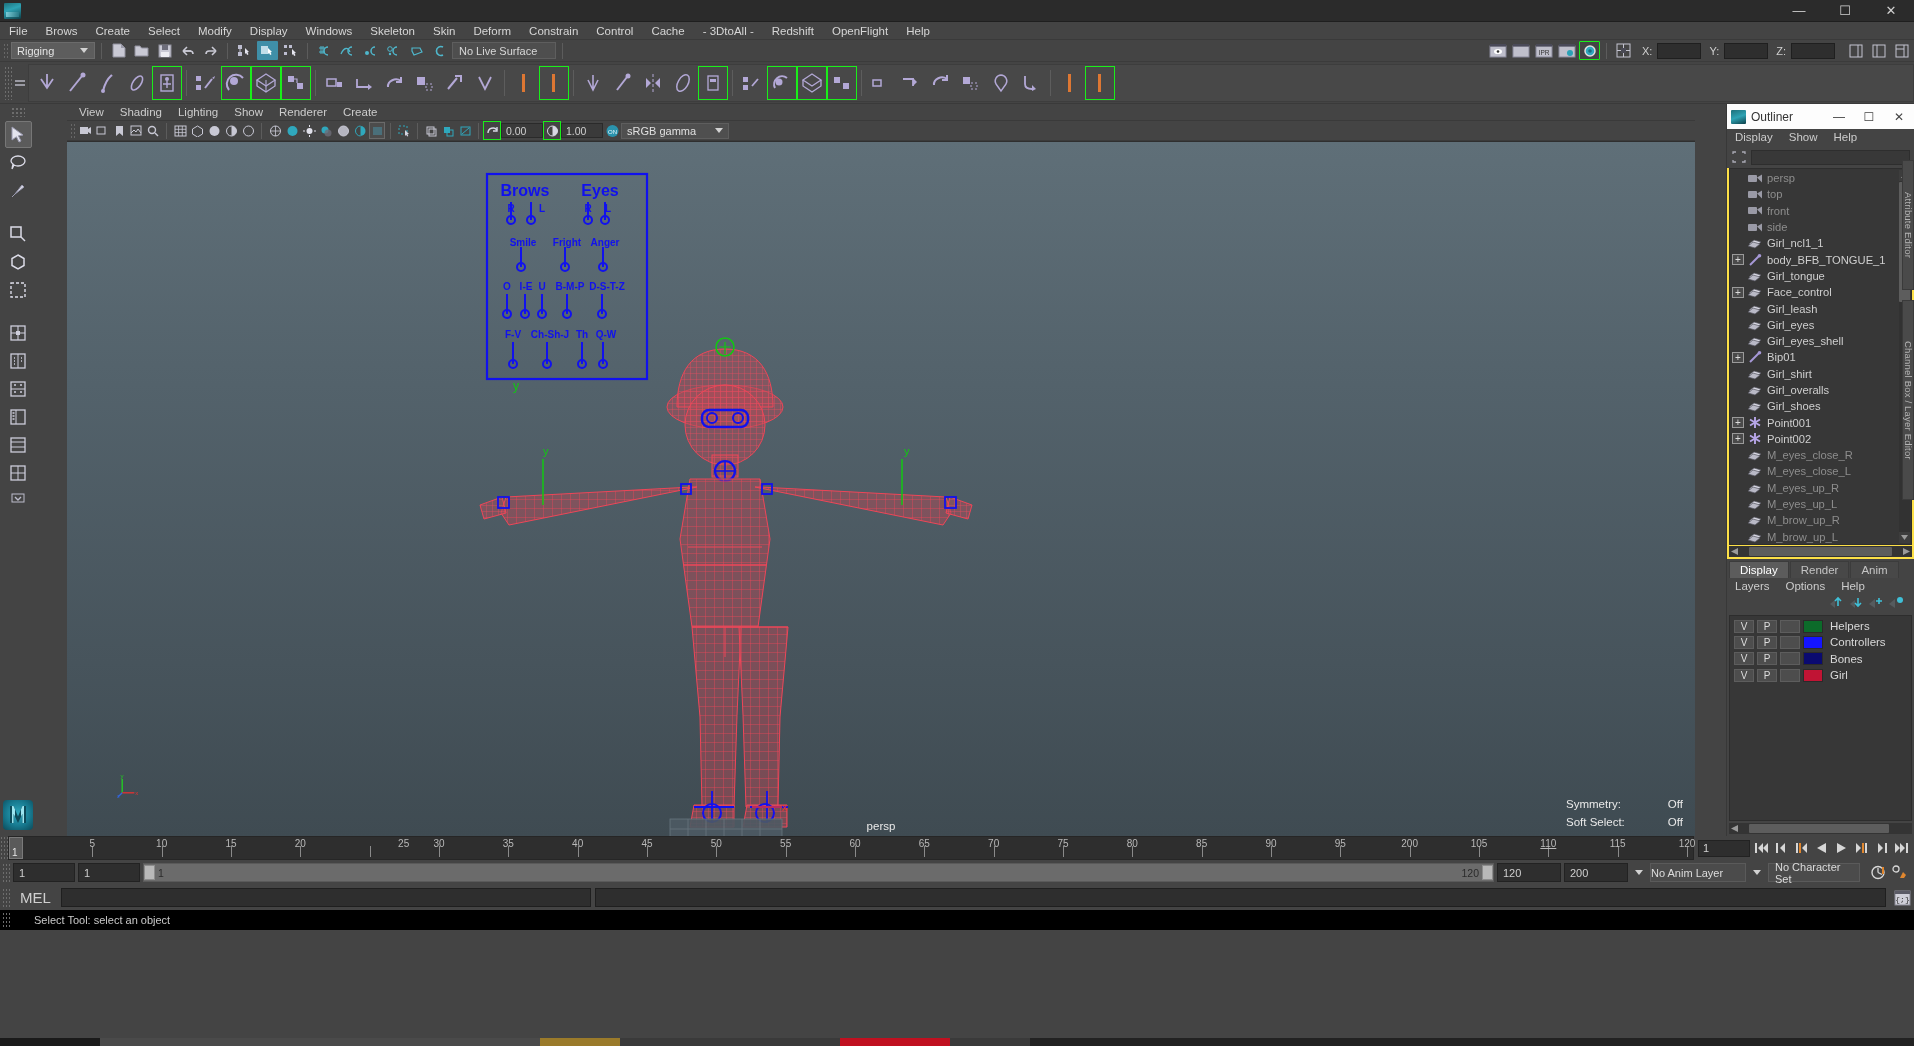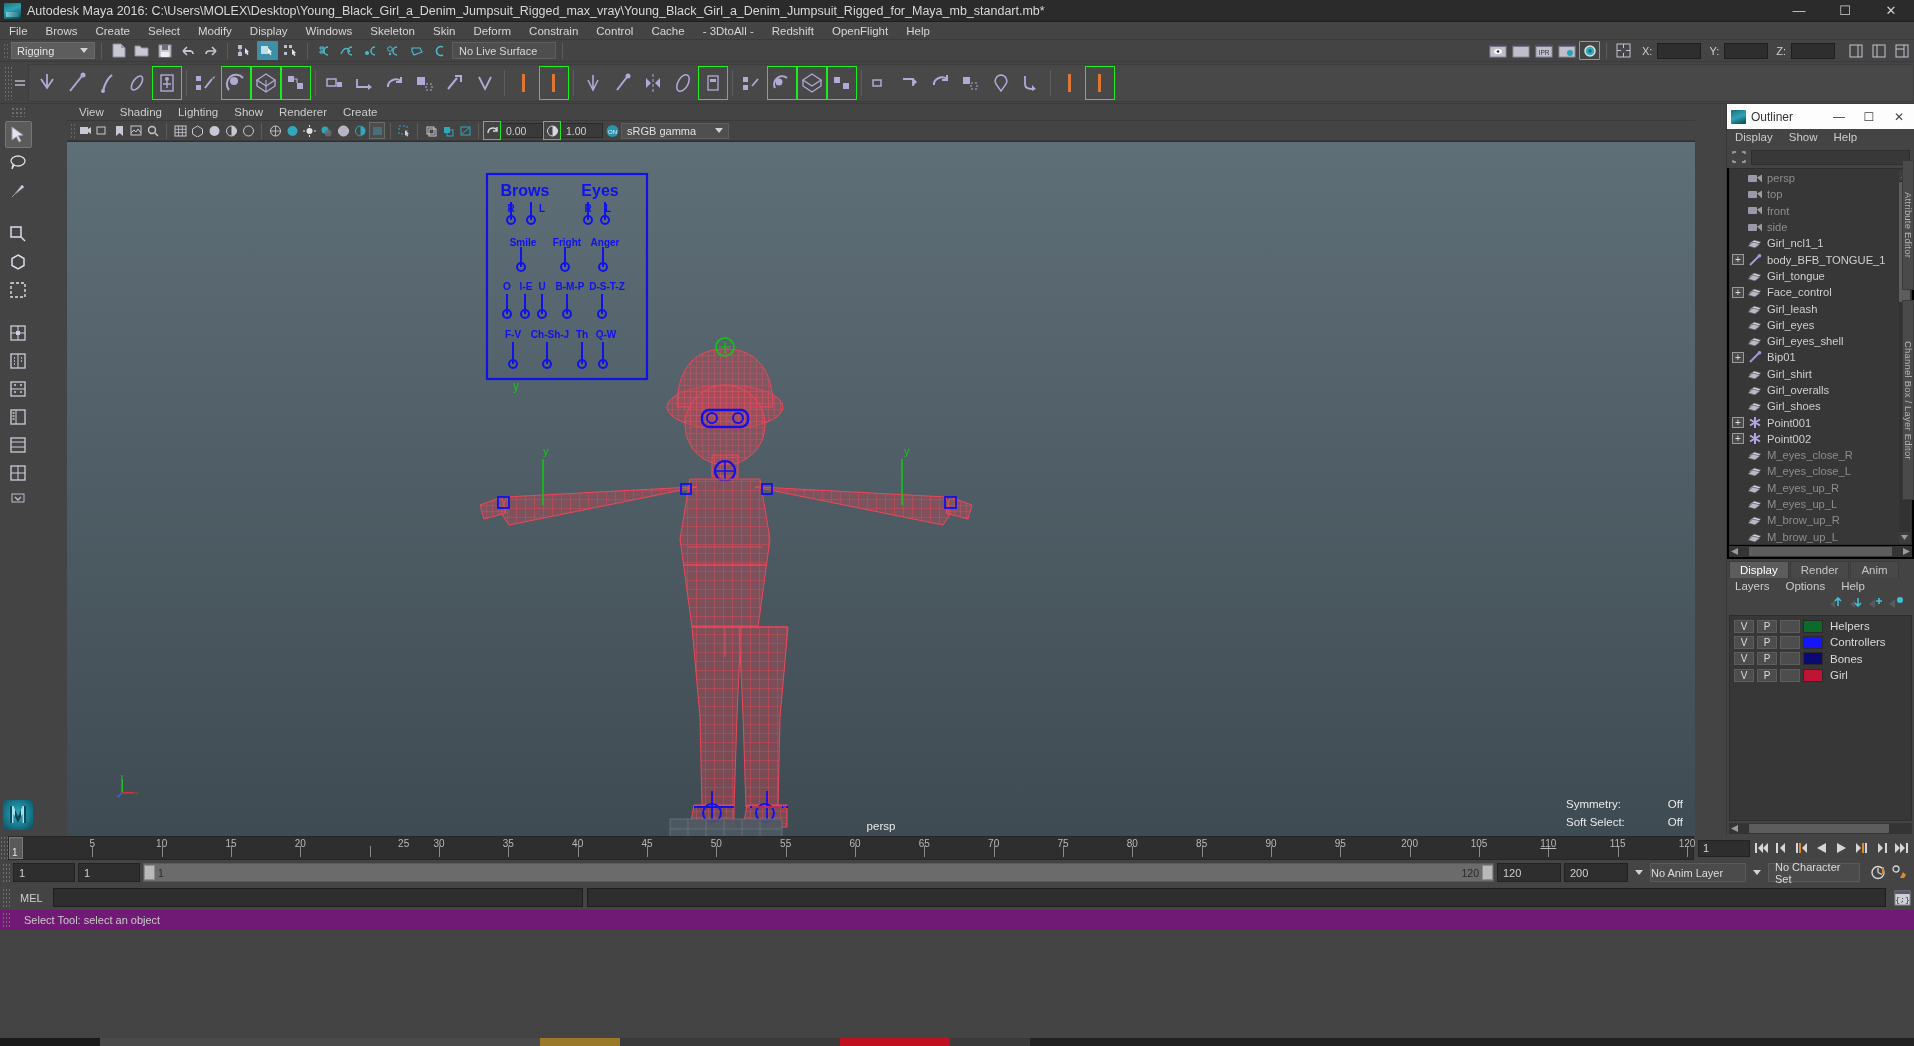--- a/index.html
+++ b/index.html
@@ -137,21 +137,21 @@
   .vp-label { position:absolute; left:0; right:0; bottom:4px; text-align:center;
     font-size:11.5px; color:#e9e9e9;}
   .vp-hud { position:absolute; right:12px; font-size:11.5px; color:#e9e9e9;
     display:flex; gap:0;}
   .vp-hud .k { width:95px; }
   .vp-hud .v { width:22px; text-align:right;}
 
   
   .rdock { width:188px; background:#444; display:flex; flex-direction:column; flex:none;
     border-left:1px solid #383838;}
-  .outliner { background:#000000; display:flex; flex-direction:column; height:455px;}
+  .outliner { background:#fde047; display:flex; flex-direction:column; height:455px;}
   .ol-title { height:25px; background:#fdfdfd; display:flex; align-items:center;
     padding-left:4px; color:#333; font-size:12px;}
   .ol-title .icn { width:15px;height:14px;margin-right:5px;
     background:linear-gradient(160deg,#1d6f7a,#2ea3b4 50%,#0d3f48);border-radius:1px;}
   .ol-title .wb { margin-left:auto; display:flex;}
   .ol-title .wbtn{width:30px;height:25px;display:flex;align-items:center;justify-content:center;color:#444;font-size:12px;}
   .ol-menu { height:17px; background:#444; display:flex; align-items:center; font-size:11.5px;}
   .ol-menu .mi{padding:0 8px;line-height:17px;}
   .ol-search { height:22px; background:#444; display:flex;align-items:center;padding:0 4px;gap:4px;}
   .ol-search .sicn{width:16px;height:14px;display:flex;align-items:center;justify-content:center;}
@@ -226,39 +226,38 @@
   .rg-sel{width:64px;height:19px;background:#2e2e2e;border:1px solid #222;color:#cfcfcf;
     font-size:11px;display:flex;align-items:center;padding-left:5px;}
   .rg-combo{width:96px;height:19px;background:#4b4b4b;border:1px solid #5a5a5a;color:#dcdcdc;
     font-size:11px;display:flex;align-items:center;}
   .rg-combo2{width:92px;height:19px;background:#4b4b4b;border:1px solid #5a5a5a;color:#dcdcdc;
     font-size:11px;display:flex;align-items:center;padding-left:6px;}
 
   .melbar { height:25px; display:flex; align-items:center; gap:4px; padding-left:2px;}
   .mel-grip{width:8px;height:20px;background-image: radial-gradient(#6d6d6d 1px, transparent 1px);
     background-size:3px 4px;flex:none;}
-  .mel-lbl{font-size:11px;color:#cfcfcf;padding:0 6px;text-align:right;}
+  .mel-lbl{font-size:15px;color:#cfcfcf;padding:0 6px;text-align:right;}
   .mel-in{width:530px;height:19px;background:#2e2e2e;border:1px solid #1f1f1f;}
   .mel-out{flex:1;height:19px;background:#2e2e2e;border:1px solid #1f1f1f;}
   .mel-scr{width:24px;height:20px;display:flex;align-items:center;justify-content:center;}
 
-  .statusbar{height:20px;display:flex;align-items:center;gap:14px;padding-left:2px;background:#701a75;}
+  .statusbar{height:20px;display:flex;align-items:center;gap:24px;padding-left:2px;background:#000000;}
   .sb-grip{width:8px;height:16px;background-image: radial-gradient(#6d6d6d 1px, transparent 1px);
     background-size:3px 4px;flex:none;}
   .sb-text{font-size:11px;color:#c9c9c9;}
 
   .taskbar{position:absolute;left:0;right:0;bottom:0;height:8px;background:#1a1a1a;display:flex;}
   .tb-seg{height:8px;}
 </style>
 </head>
 <body>
 
 <div class="titlebar">
   <div class="appicon"></div>
-  <div class="ttext">Autodesk Maya 2016: C:\Users\MOLEX\Desktop\Young_Black_Girl_a_Denim_Jumpsuit_Rigged_max_vray\Young_Black_Girl_a_Denim_Jumpsuit_Rigged_for_Maya_mb_standart.mb*</div>
   <div class="twbtns">
     <div class="twbtn">—</div>
     <div class="twbtn">☐</div>
     <div class="twbtn close">✕</div>
   </div>
 </div>
 
 <div class="menubar" id="mainmenu">
     <div class="mi">File</div>
     <div class="mi">Brows</div>

